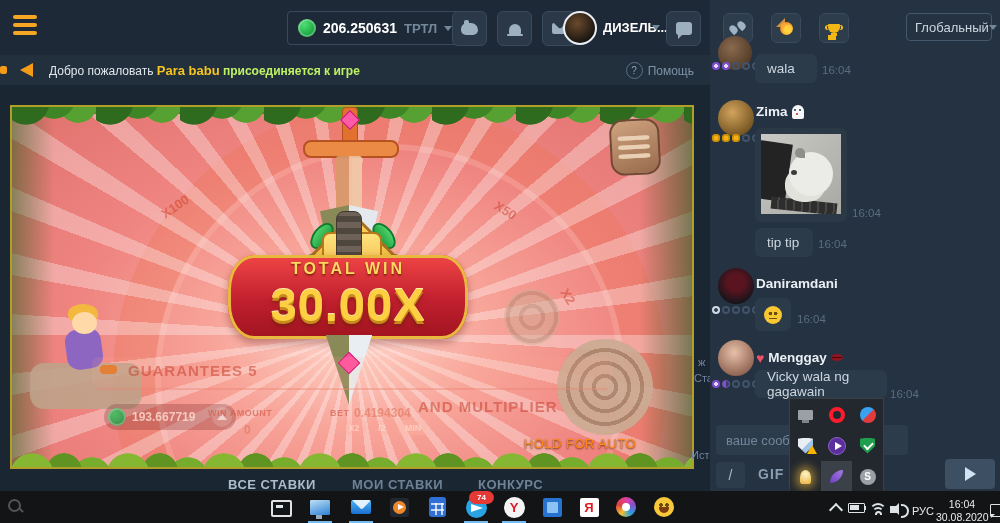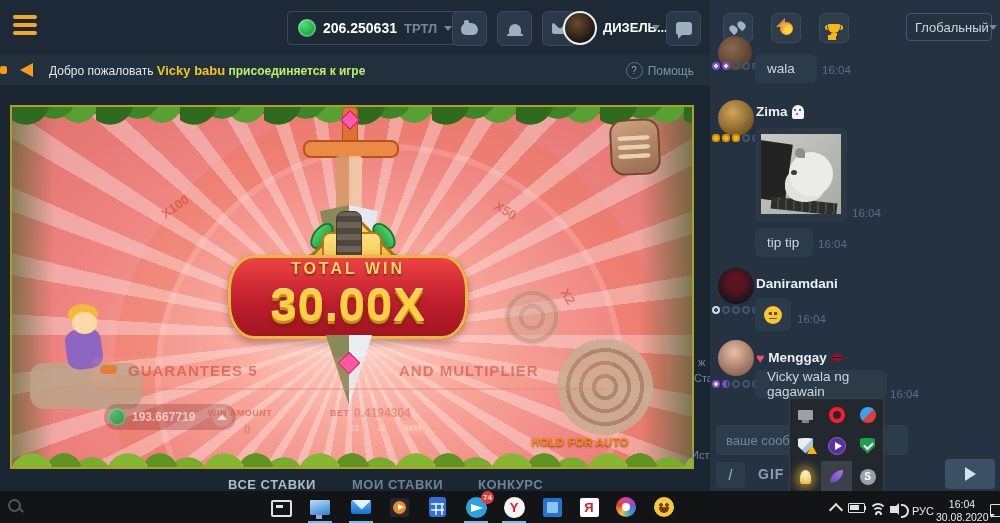--- a/index.html
+++ b/index.html
@@ -110,35 +110,35 @@
              background:linear-gradient(90deg,#8a8a58 0 50%,#e9eef2 50%);
              clip-path:polygon(10% 0,90% 0,50% 100%);}
   .tip-gem{position:absolute;left:329px;top:248px;width:14px;height:14px;background:#ff4fa0;border:1px solid #c2186e;transform:rotate(45deg);}
   .gmenu{position:absolute;left:598px;top:12px;width:50px;height:56px;border-radius:14px;transform:rotate(-3deg);
          background:linear-gradient(160deg,#cfa37f,#976a4c);border:2px solid #6e4a33;cursor:pointer;
          display:flex;flex-direction:column;justify-content:center;gap:5px;padding:0 8px;box-sizing:border-box;}
   .gmenu i{display:block;height:4px;background:#e9cfb4;border-radius:2px;box-shadow:-2px 0 0 #e9cfb4;}
   
   .fade-band{position:absolute;left:80px;top:250px;width:520px;height:30px;background:rgba(255,170,150,.12);border-radius:6px;}
   .gtxtL,.gtxtR{position:absolute;top:255px;font-weight:bold;font-size:15px;letter-spacing:1px;color:rgba(198,66,48,.55);}
-  .gtxtL{left:116px;} .gtxtR{left:387px;}
+  .gtxtL{left:116px;} .gtxtR{left:406px;margin-top:36px;}
   .gline{position:absolute;left:85px;top:281px;width:510px;height:2px;background:rgba(235,135,115,.45);}
   .gbal{position:absolute;left:92px;top:297px;width:132px;height:26px;border-radius:14px;background:rgba(110,30,30,.26);
         display:flex;align-items:center;gap:6px;padding:0 4px;box-sizing:border-box;}
   .gcoin{width:18px;height:18px;border-radius:50%;background:radial-gradient(circle at 35% 30%,#3ec463,#1b8d3c);
          box-shadow:inset 0 0 0 2px rgba(255,255,255,.3);opacity:.85;}
   .gbalval{font-weight:bold;font-size:12px;color:rgba(255,215,205,.85);}
   .gup{margin-left:auto;width:20px;height:20px;border-radius:50%;background:rgba(255,255,255,.16);
        display:flex;align-items:center;justify-content:center;}
   .gup i{width:0;height:0;border-left:5px solid transparent;border-right:5px solid transparent;border-bottom:6px solid rgba(255,255,255,.6);}
   .hudlbl{position:absolute;font-weight:bold;font-size:9px;color:rgba(205,85,65,.6);letter-spacing:.5px;}
   .hudval{position:absolute;font-weight:bold;font-size:12px;color:rgba(225,120,95,.65);}
   .chip{position:absolute;top:313px;height:15px;border-radius:4px;background:rgba(255,165,145,.22);
         color:rgba(255,225,215,.65);font-weight:bold;font-size:9px;display:flex;align-items:center;justify-content:center;}
-  .hold{position:absolute;left:498px;top:329px;width:140px;text-align:center;font-weight:bold;font-size:11px;
+  .hold{position:absolute;left:498px;top:329px;width:140px;text-align:center;font-weight:normal;font-size:13px;
         color:#ff8817;text-shadow:0 1px 2px #6b2c00;letter-spacing:.5px;}
 
   
   .sidelab{position:absolute;color:#7183a0;font-size:11px;width:18px;overflow:hidden;white-space:nowrap;}
 
   
   .tab{position:absolute;top:477px;font-weight:bold;font-size:13px;letter-spacing:.5px;cursor:pointer;}
   .tab.active{color:#aebcca;border-bottom:2px solid #5f7488;padding-bottom:2px;}
   .tab.idle{color:#6f8296;}
 
@@ -245,21 +245,21 @@
   .appmov i{width:13px;height:13px;border-radius:50%;background:#f0882a;position:relative;}
   .appmov i:after{content:"";position:absolute;left:5px;top:3px;border-left:6px solid #fff;border-top:3.5px solid transparent;border-bottom:3.5px solid transparent;}
   .appcalc{width:17px;height:20px;background:#2f6fd6;border-radius:3px;
       background-image:repeating-linear-gradient(0deg,transparent 0 4px,rgba(255,255,255,.7) 4px 6px),
                        repeating-linear-gradient(90deg,transparent 0 4px,rgba(255,255,255,.7) 4px 6px);
       background-size:13px 12px;background-position:2px 6px;background-repeat:no-repeat;}
   .apptg{width:21px;height:21px;border-radius:50%;background:#29a3e2;position:relative;}
   .apptg:after{content:"";position:absolute;left:5px;top:7px;width:0;height:0;
       border-top:4px solid transparent;border-bottom:4px solid transparent;border-left:12px solid #fff;}
   .tgbadge{position:absolute;right:-6px;top:-4px;min-width:13px;height:13px;border-radius:7px;background:#e53935;
-      color:#fff;font-size:8px;font-weight:bold;display:flex;align-items:center;justify-content:center;padding:0 0;}
+      color:#fff;font-size:8px;font-weight:bold;display:flex;align-items:center;justify-content:center;padding:0 6px;}
   .appyb{width:21px;height:21px;border-radius:50%;background:#f4f4f4;color:#e01a22;font-weight:bold;font-size:13px;
       display:flex;align-items:center;justify-content:center;}
   .appyb:after{content:"Y";}
   .appphoto{width:19px;height:19px;background:#2573cf;border-radius:2px;display:flex;align-items:center;justify-content:center;}
   .appphoto i{width:11px;height:11px;background:#8cc3f2;border-radius:1px;}
   .appya{width:19px;height:19px;background:#fff;border-radius:2px;color:#e01a22;font-weight:bold;font-size:13px;
       display:flex;align-items:center;justify-content:center;}
   .appya:after{content:"Я";}
   .apppaint{width:20px;height:20px;border-radius:50%;background:conic-gradient(#e040a0,#8a4fd0,#2a9fe0,#f0c030,#e04040,#e040a0);position:relative;}
   .apppaint:after{content:"";position:absolute;left:6px;top:6px;width:8px;height:8px;border-radius:50%;background:#fff;}
@@ -316,21 +316,21 @@
     <span class="caret abs ucaret" style="left:652px;top:25px;"></span>
     <div class="ibtn" style="left:666px;">
         <span class="chatico"></span>
       </div>
   </div>
 
   <div class="notice">
     <span class="mega"></span>
     <span class="ntext">
       <span>Добро пожаловать</span>
-      <b class="hl">Vicky babu</b>
+      <b class="hl">Para babu</b>
       <b>присоединяется к игре</b>
     </span>
     <span class="help">
       <span class="qmark">?</span>
       <span class="helplbl">Помощь</span>
     </span>
   </div>
 
   <div class="game">
     <div class="g-bg"></div>

